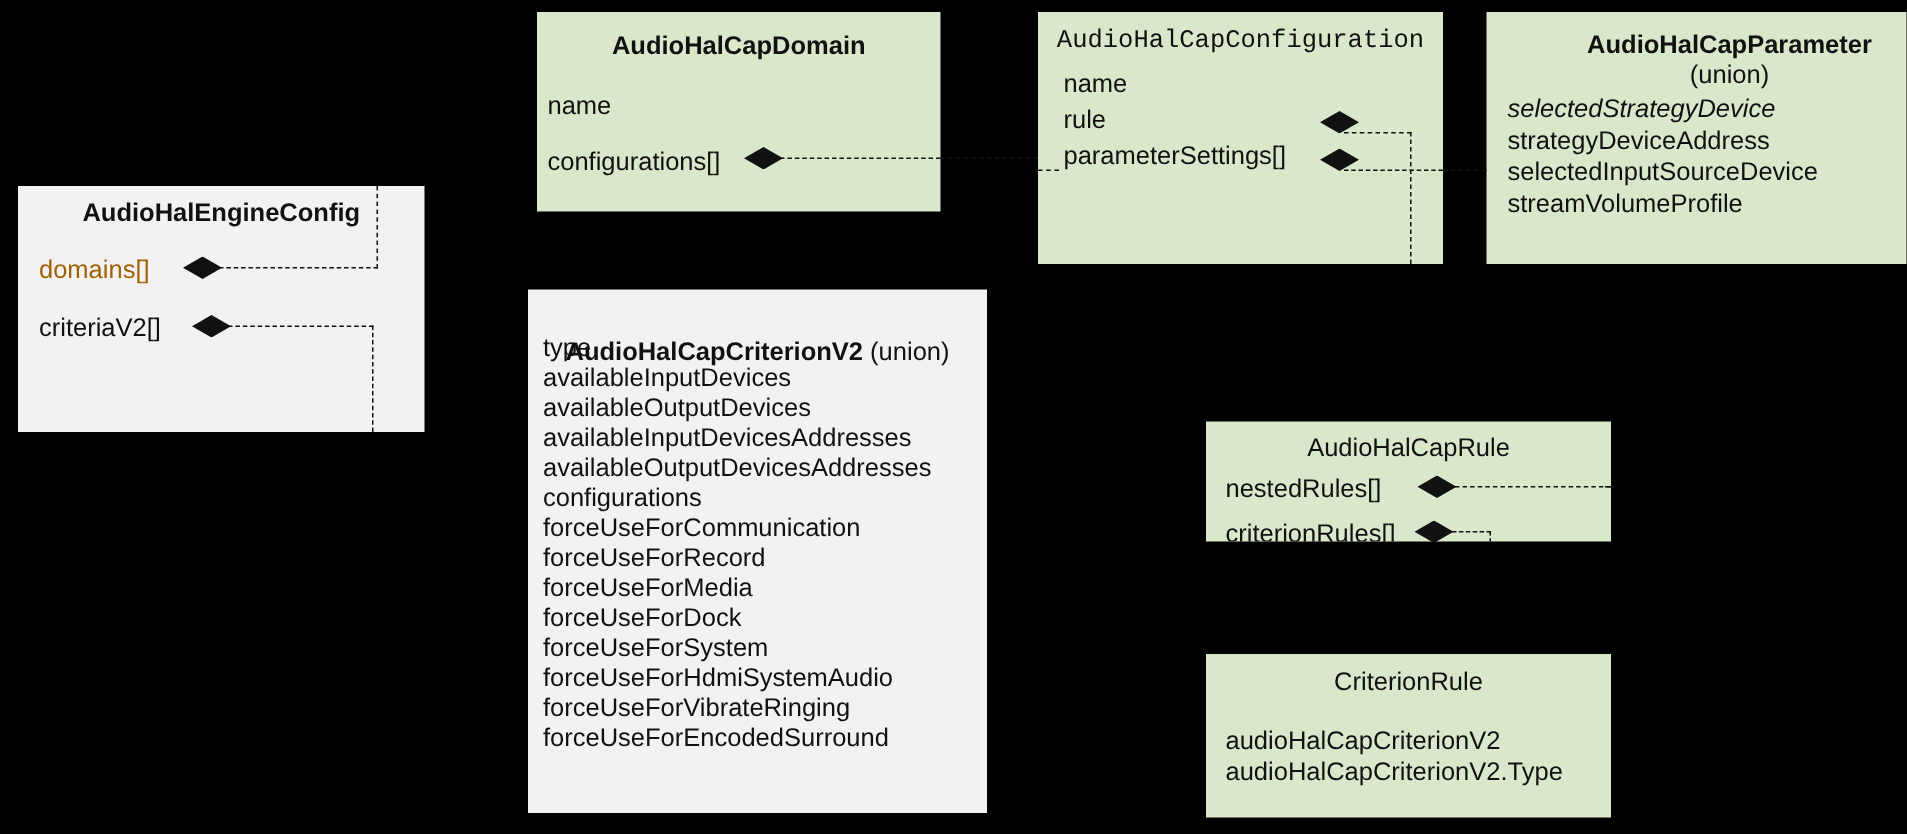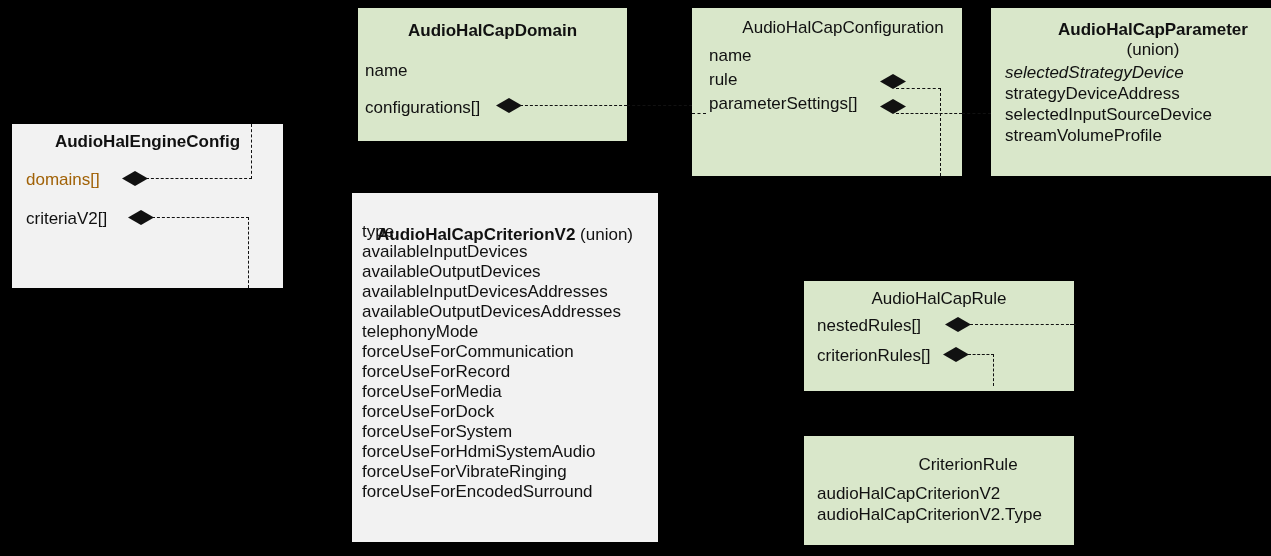--- a/index.html
+++ b/index.html
@@ -47,21 +47,21 @@
     <div class="attr" style="position:absolute;left:14px;top:85px;">criteriaV2[]</div>
   </div>
 
   <div class="box green" style="left:358px;top:8px;width:269px;height:133px;">
     <div class="title bold" style="position:absolute;left:0;top:13px;width:100%;">AudioHalCapDomain</div>
     <div class="attr" style="position:absolute;left:7px;top:53px;">name</div>
     <div class="attr" style="position:absolute;left:7px;top:90px;">configurations[]</div>
   </div>
 
   <div class="box green" style="left:692px;top:8px;width:270px;height:168px;">
-    <div class="title" style="position:absolute;left:16px;top:10px;width:100%;">AudioHalCapConfiguration</div>
+    <div class="title" style="position:absolute;left:0;top:10px;width:100%;font-family:Liberation Mono, monospace;">AudioHalCapConfiguration</div>
     <div class="attr" style="position:absolute;left:17px;top:38px;">name</div>
     <div class="attr" style="position:absolute;left:17px;top:62px;">rule</div>
     <div class="attr" style="position:absolute;left:17px;top:86px;">parameterSettings[]</div>
 
     <div class="hline" style="left:204px;top:80px;width:45px;"></div>
     <div class="vline" style="left:248px;top:80px;height:88px;"></div>
     <div class="hline" style="left:204px;top:105px;width:66px;"></div>
     <div class="hline" style="left:0px;top:105px;width:14px;"></div>
   </div>
 
@@ -80,44 +80,44 @@
     <div class="title bold" style="position:absolute;left:0;top:8px;width:100%;margin-top:24px;">
       <span>AudioHalCapCriterionV2</span>
       <span class="reg">(union)</span>
     </div>
     <div style="position:absolute;left:10px;top:29px;">
       <div class="attr">type</div>
       <div class="attr">availableInputDevices</div>
       <div class="attr">availableOutputDevices</div>
       <div class="attr">availableInputDevicesAddresses</div>
       <div class="attr">availableOutputDevicesAddresses</div>
-      <div class="attr">telephonyMode</div>
+      <div class="attr">configurations</div>
       <div class="attr">forceUseForCommunication</div>
       <div class="attr">forceUseForRecord</div>
       <div class="attr">forceUseForMedia</div>
       <div class="attr">forceUseForDock</div>
       <div class="attr">forceUseForSystem</div>
       <div class="attr">forceUseForHdmiSystemAudio</div>
       <div class="attr">forceUseForVibrateRinging</div>
       <div class="attr">forceUseForEncodedSurround</div>
     </div>
   </div>
 
-  <div class="box green" style="left:804px;top:281px;width:270px;height:110px;">
+  <div class="box green" style="left:804px;top:281px;width:270px;height:80px;">
     <div class="title" style="position:absolute;left:0;top:8px;width:100%;">AudioHalCapRule</div>
     <div class="attr" style="position:absolute;left:13px;top:35px;">nestedRules[]</div>
     <div class="attr" style="position:absolute;left:13px;top:65px;">criterionRules[]</div>
 
     <div class="hline" style="left:166px;top:43px;width:104px;"></div>
     <div class="hline" style="left:164px;top:73px;width:26px;"></div>
     <div class="vline" style="left:189px;top:73px;height:32px;"></div>
   </div>
 
   <div class="box green" style="left:804px;top:436px;width:270px;height:109px;">
-    <div class="title" style="position:absolute;left:0;top:19px;width:100%;padding-left:29px;">CriterionRule</div>
+    <div class="title" style="position:absolute;left:0;top:9px;width:100%;">CriterionRule</div>
     <div class="attr" style="position:absolute;left:13px;top:48px;">audioHalCapCriterionV2</div>
     <div class="attr" style="position:absolute;left:13px;top:69px;">audioHalCapCriterionV2.Type</div>
   </div>
 
   <div class="diamond" style="left:122px;top:171px;"></div>
   <div class="diamond" style="left:128px;top:210px;"></div>
   <div class="diamond" style="left:496px;top:98px;"></div>
   <div class="diamond" style="left:880px;top:74px;"></div>
   <div class="diamond" style="left:880px;top:99px;"></div>
   <div class="diamond" style="left:945px;top:317px;"></div>

